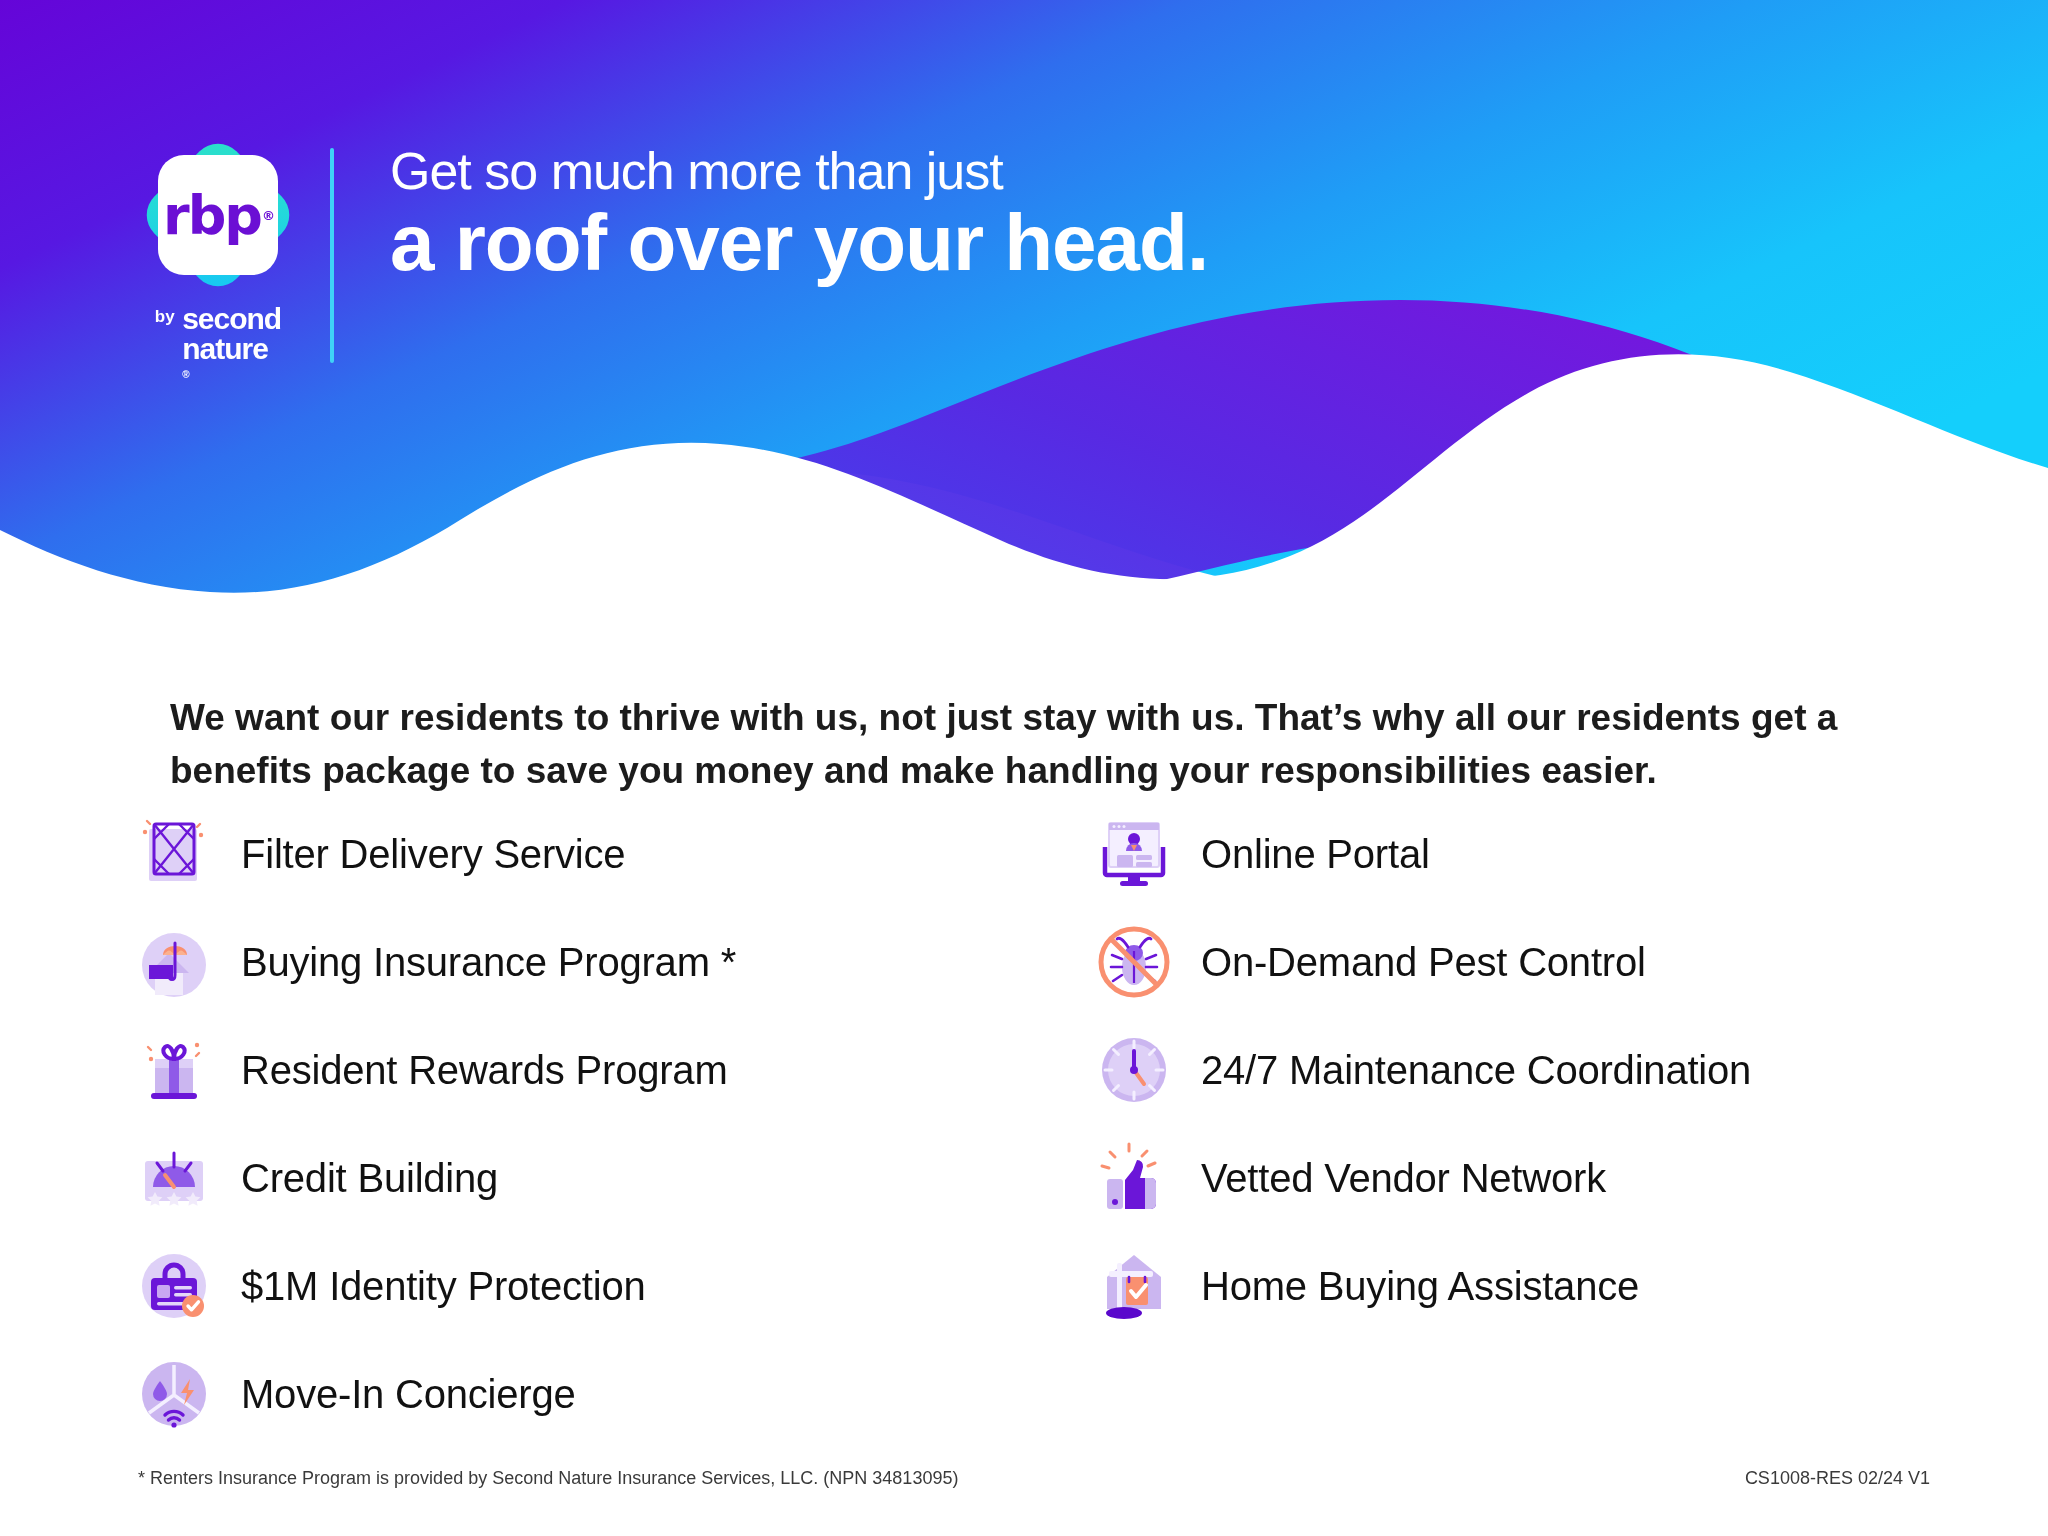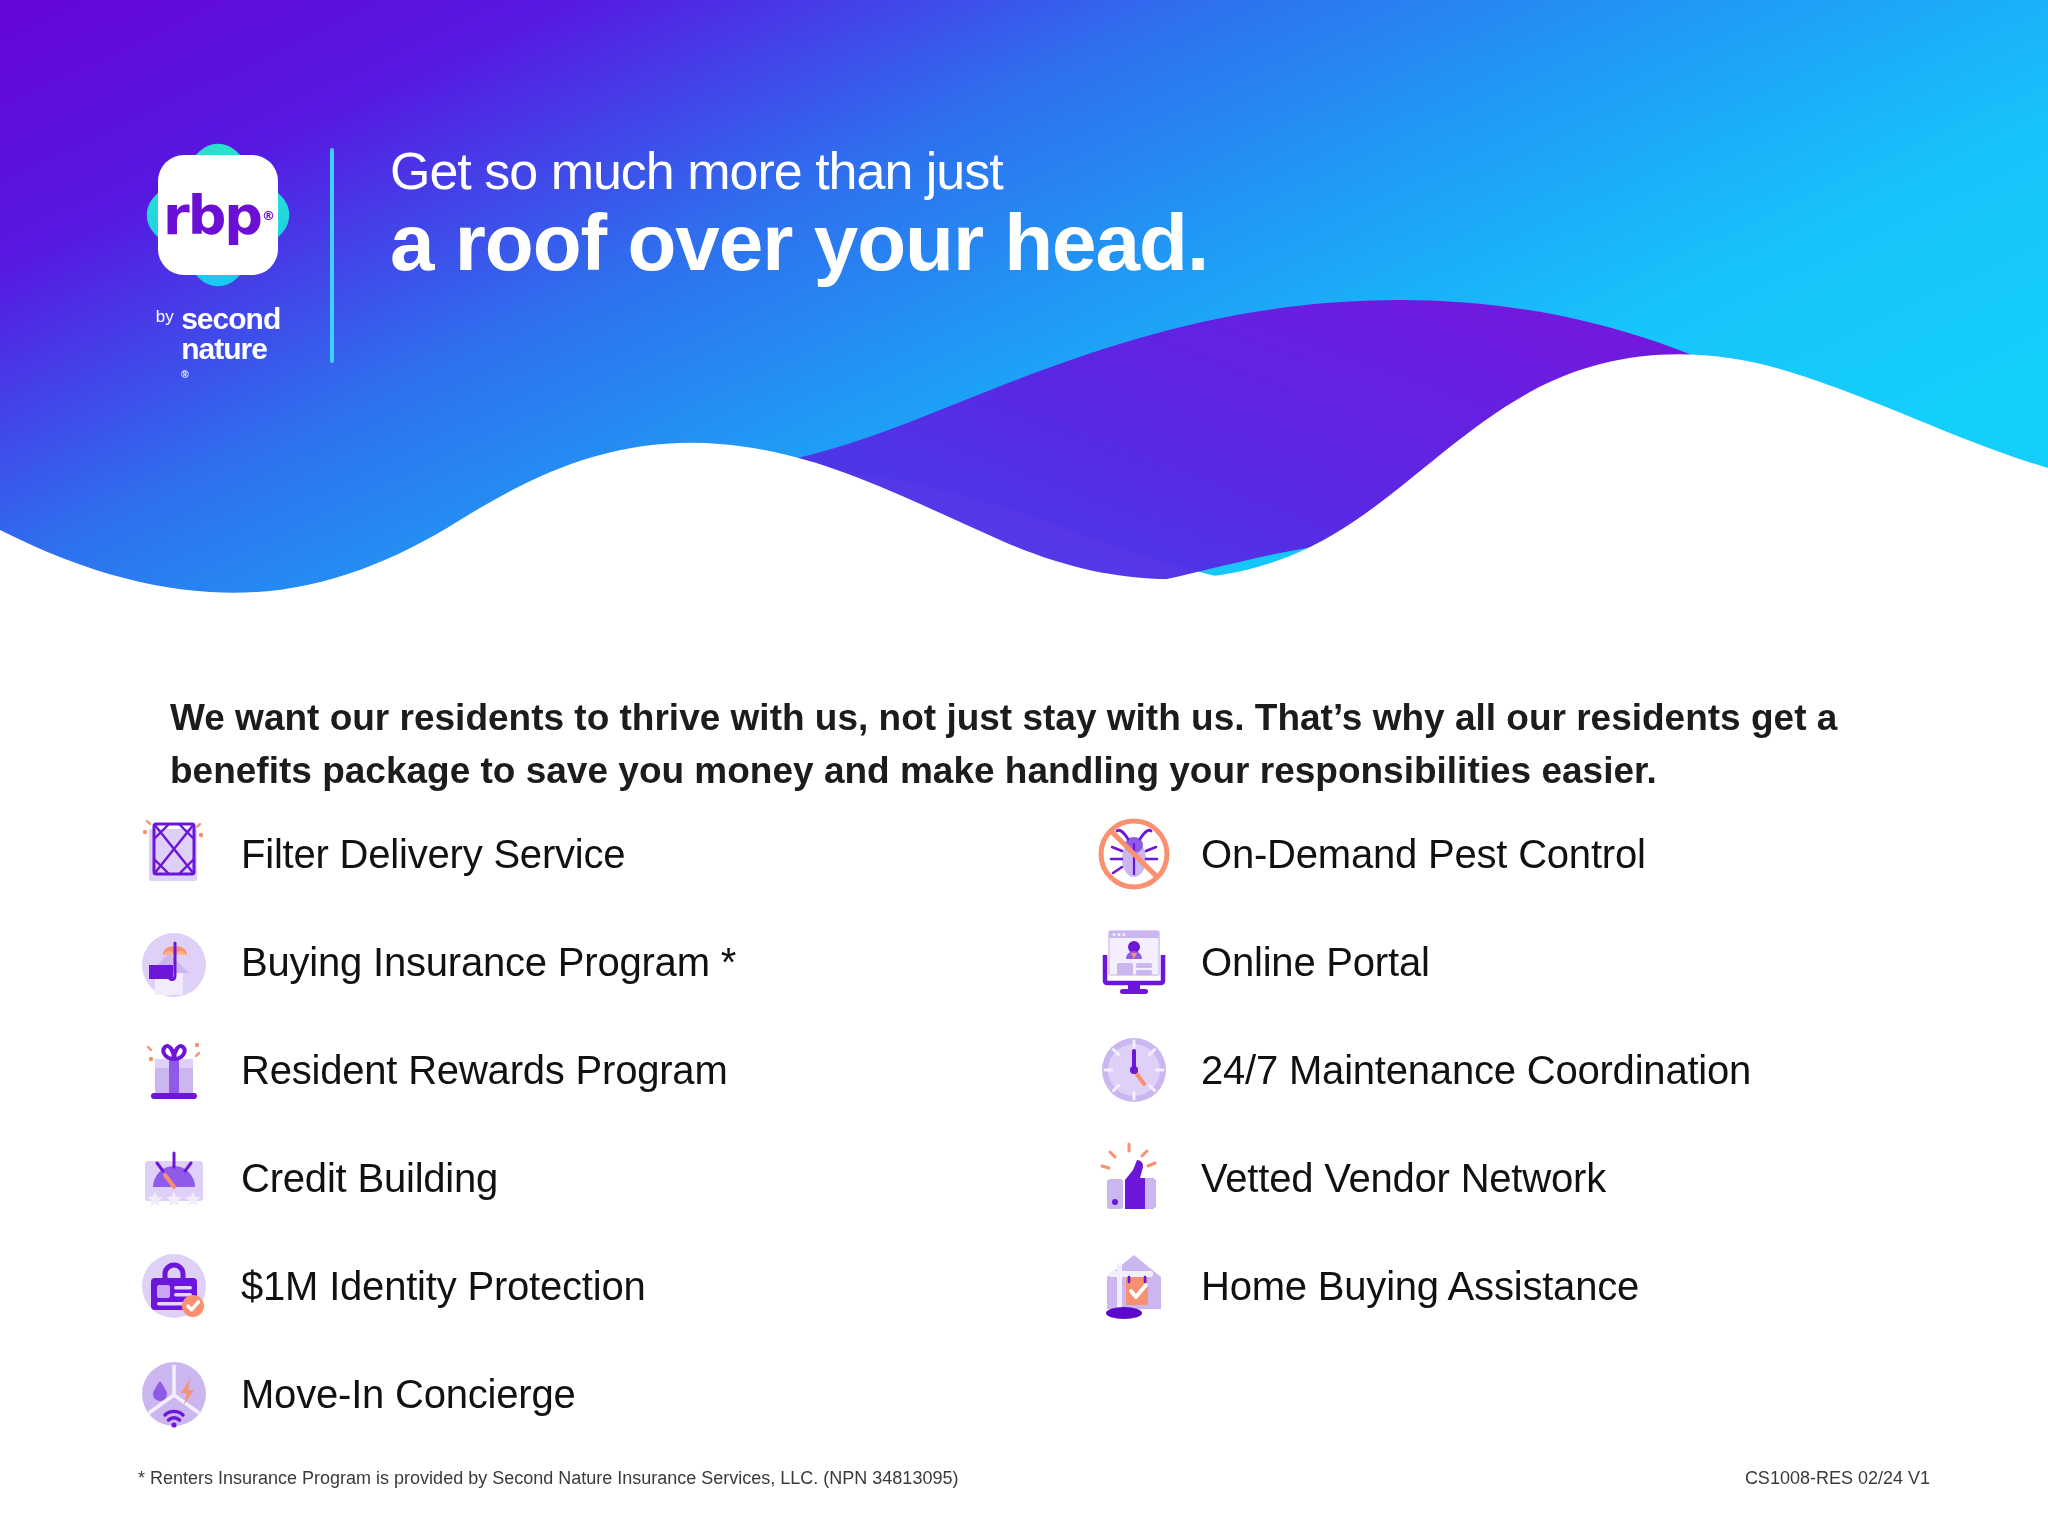--- a/index.html
+++ b/index.html
@@ -30,21 +30,21 @@
     background:#ffffff;border-radius:26px;
   }
   .logo-badge .wordmark{
     position:absolute;left:0;top:0;width:150px;height:150px;
     display:flex;align-items:center;justify-content:center;
     font-size:54px;font-weight:700;color:#6b0fd4;letter-spacing:-2px;
     font-family:"DejaVu Sans","Liberation Sans",sans-serif;
   }
   .logo-badge .wordmark sup{font-size:13px;font-weight:700;vertical-align:super;margin-left:1px;}
   .logo-sub{margin-top:14px;text-align:center;color:#ffffff;line-height:1.0;}
-  .logo-sub .by{font-size:17px;font-weight:400;display:inline-block;vertical-align:top;margin-right:3px;margin-top:4px;}
+  .logo-sub .by{font-size:17px;font-weight:700;display:inline-block;vertical-align:top;margin-right:3px;margin-top:4px;}
   .logo-sub .sn{display:inline-block;text-align:left;}
   .logo-sub .sn span{display:block;font-size:30px;font-weight:700;letter-spacing:-1px;}
   .logo-sub .sn span sup{font-size:10px;vertical-align:super;}
 
   .logo-divider{position:absolute;left:330px;top:148px;width:4px;height:215px;background:#3fd2f7;border-radius:2px;}
 
   
   .headline{position:absolute;left:390px;top:145px;color:#ffffff;}
   .headline .l1{font-size:52px;font-weight:400;line-height:1.02;letter-spacing:-1px;white-space:nowrap;}
   .headline .l2{font-size:80px;font-weight:700;line-height:1.12;letter-spacing:-1px;white-space:nowrap;}
@@ -227,52 +227,52 @@
         <span class="lbl">Move-In Concierge</span>
       </div>
 
     </div>
 
     <div class="col col-right">
 
       <div class="benefit">
         <span class="ico">
           <svg viewBox="0 0 78 78">
-            <ellipse cx="39" cy="44" rx="12" ry="18" fill="#cbb6f0"></ellipse>
-            <ellipse cx="39" cy="30" rx="9" ry="8" fill="#8f5ae8"></ellipse>
-            <path d="M33 24 C28 16 24 14 22 16 M45 24 C50 16 54 14 56 16" stroke="#6b16d8" stroke-width="2.8" fill="none" stroke-linecap="round"></path>
-            <path d="M27 36 L17 32 M27 44 L16 44 M27 52 L18 58 M51 36 L61 32 M51 44 L62 44 M51 52 L60 58" stroke="#6b16d8" stroke-width="2.6" stroke-linecap="round"></path>
-            <path d="M39 28 L39 60" stroke="#6b16d8" stroke-width="2.2"></path>
-            <circle cx="39" cy="39" r="33" fill="none" stroke="#f99070" stroke-width="5"></circle>
-            <path d="M16 16 L62 62" stroke="#f99070" stroke-width="5" stroke-linecap="round"></path>
-          </svg>
-        </span>
-        <span class="lbl">On-Demand Pest Control</span>
-      </div>
-
-      <div class="benefit">
-        <span class="ico">
-          <svg viewBox="0 0 78 78">
             <rect x="14" y="8" width="50" height="44" rx="2" fill="#f4efff" stroke="#ded0f7" stroke-width="2"></rect>
             <rect x="14" y="8" width="50" height="7" fill="#cbb6f0"></rect>
             <circle cx="19" cy="11.5" r="1.5" fill="#f4efff"></circle>
             <circle cx="24" cy="11.5" r="1.5" fill="#f4efff"></circle>
             <circle cx="29" cy="11.5" r="1.5" fill="#f4efff"></circle>
             <circle cx="39" cy="24" r="6" fill="#6b16d8"></circle>
             <path d="M31 36 a8 8 0 0 1 16 0 z" fill="#8f5ae8"></path>
             <path d="M36 30 l3 6 3-6" fill="#f99070"></path>
             <rect x="22" y="40" width="16" height="12" rx="1.5" fill="#cbb6f0"></rect>
             <rect x="41" y="40" width="16" height="5" rx="1.5" fill="#cbb6f0"></rect>
             <rect x="41" y="47" width="16" height="5" rx="1.5" fill="#cbb6f0"></rect>
             <path d="M10 32 v26 a2 2 0 0 0 2 2 h54 a2 2 0 0 0 2-2 V32" fill="none" stroke="#6b16d8" stroke-width="4.5"></path>
             <rect x="33" y="60" width="12" height="7" fill="#6b16d8"></rect>
             <rect x="25" y="66" width="28" height="5" rx="2.5" fill="#6b16d8"></rect>
           </svg>
         </span>
         <span class="lbl">Online Portal</span>
+      </div>
+
+      <div class="benefit">
+        <span class="ico">
+          <svg viewBox="0 0 78 78">
+            <ellipse cx="39" cy="44" rx="12" ry="18" fill="#cbb6f0"></ellipse>
+            <ellipse cx="39" cy="30" rx="9" ry="8" fill="#8f5ae8"></ellipse>
+            <path d="M33 24 C28 16 24 14 22 16 M45 24 C50 16 54 14 56 16" stroke="#6b16d8" stroke-width="2.8" fill="none" stroke-linecap="round"></path>
+            <path d="M27 36 L17 32 M27 44 L16 44 M27 52 L18 58 M51 36 L61 32 M51 44 L62 44 M51 52 L60 58" stroke="#6b16d8" stroke-width="2.6" stroke-linecap="round"></path>
+            <path d="M39 28 L39 60" stroke="#6b16d8" stroke-width="2.2"></path>
+            <circle cx="39" cy="39" r="33" fill="none" stroke="#f99070" stroke-width="5"></circle>
+            <path d="M16 16 L62 62" stroke="#f99070" stroke-width="5" stroke-linecap="round"></path>
+          </svg>
+        </span>
+        <span class="lbl">On-Demand Pest Control</span>
       </div>
 
       <div class="benefit">
         <span class="ico">
           <svg viewBox="0 0 78 78">
             <circle cx="39" cy="39" r="32" fill="#cbb6f0"></circle>
             <circle cx="39" cy="39" r="26" fill="#ded0f7"></circle>
             <g stroke="#f4efff" stroke-width="3" stroke-linecap="round">
               <path d="M39 10 v7"></path>
                 <path d="M39 61 v7"></path>

